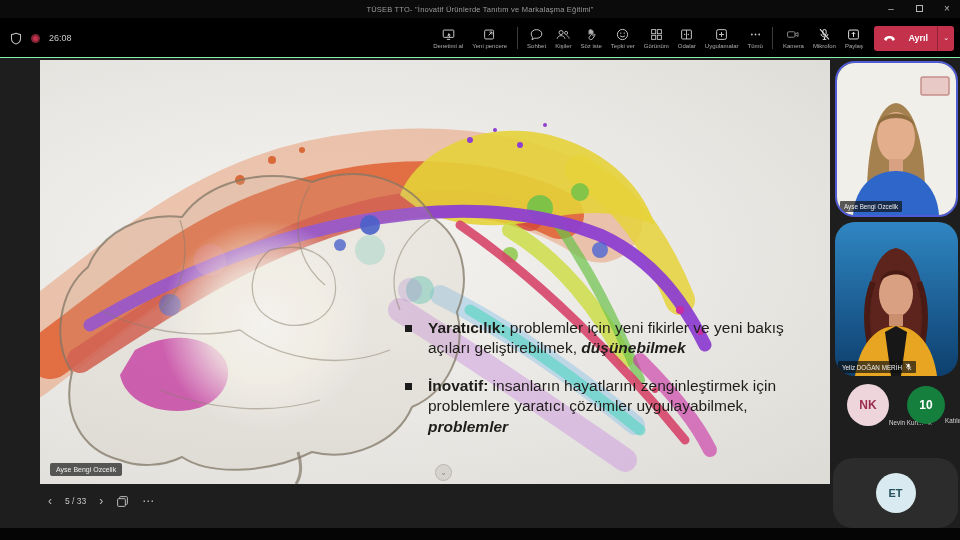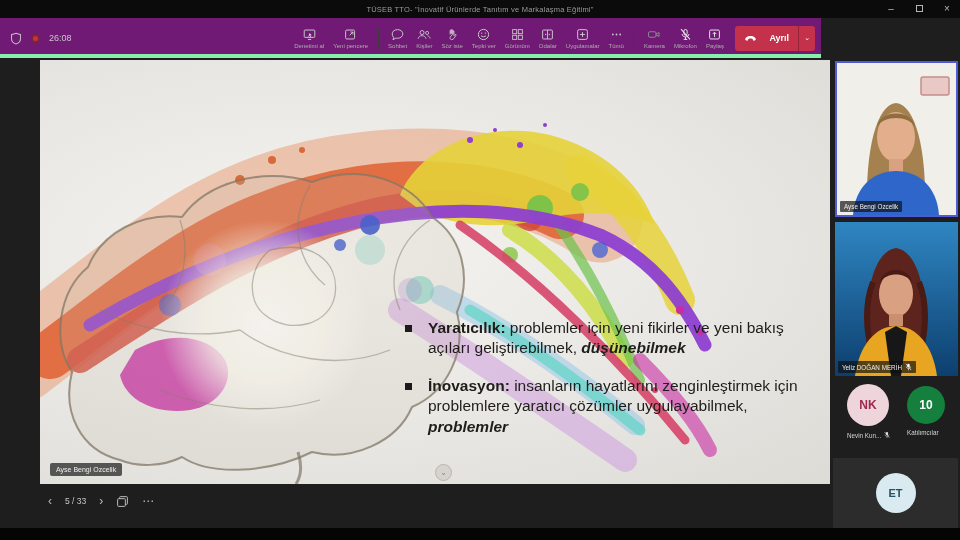--- a/index.html
+++ b/index.html
@@ -8,22 +8,22 @@
 
   
   .titlebar { position:absolute; top:0; left:0; width:960px; height:18px;
     background:#0b0b0b; display:flex; align-items:center; justify-content:center; }
   .titlebar-title { font-size:7.5px; color:#9a9a9a; letter-spacing:.2px; }
   .win-controls { position:absolute; right:6px; top:0; height:18px; display:flex; gap:14px; align-items:center; }
   .win-btn { color:#b5b5b5; font-size:10px; line-height:18px; width:14px; text-align:center; cursor:default; }
   .win-max-box { width:7px; height:7px; border:1px solid #b5b5b5; display:inline-block; }
 
   
-  .toolbar { position:absolute; top:18px; left:0; width:821px; height:40px;
-    background:#701a75; border-bottom:4px solid #86efac; }
+  .toolbar { position:absolute; top:18px; left:0; width:960px; height:40px;
+    background:#000000; border-bottom:1px solid #86efac; }
   .tb-left { position:absolute; left:10px; top:0; height:40px; display:flex; align-items:center; gap:9px; }
   .rec-dot { width:9px; height:9px; border-radius:50%; background:#c4314b; border:2px solid #7e2435; }
   .timer { font-size:9px; color:#c8c8c8; }
   .tb-main { position:absolute; right:6px; top:0; height:40px; display:flex; align-items:center; }
   .tb-btn { display:flex; flex-direction:column; align-items:center; justify-content:center;
     padding:0 4.5px; height:40px; gap:2px; cursor:default; }
   .tb-btn svg { display:block; }
   .tb-label { font-size:6px; color:#adadad; white-space:nowrap; }
   .tb-divider { width:1px; height:22px; background:#3c3c3c; margin:0 5px; }
   .leave-btn { display:flex; align-items:stretch; height:25px; margin-left:7px;
@@ -50,28 +50,28 @@
     background:#d6d3ce; border:1px solid #b9b6b0; display:flex; align-items:center; justify-content:center;
     color:#8a8781; font-size:8px; cursor:default; }
 
   
   .navbar { position:absolute; left:48px; top:432px; height:22px; display:flex; align-items:center; gap:13px; }
   .nav-glyph { color:#bdbdbd; font-size:12px; cursor:default; }
   .nav-page { color:#c8c8c8; font-size:8.5px; }
   .nav-icon { cursor:default; }
 
   
-  .tile { position:absolute; overflow:hidden; background:#2a2a2a; }
+  .tile { position:absolute; overflow:hidden; background:#2a2a2a;border-radius:20px; }
   .tile-1 { left:835px; top:3px; width:123px; height:156px; border:2px solid #4f5bd5; }
   .tile-2 { left:835px; top:164px; width:123px; height:154px; }
   .tile-art { position:absolute; left:0; top:0; width:100%; height:100%; }
   .name-tag { position:absolute; left:3px; bottom:3px; background:rgba(15,15,15,.68); color:#eee;
     font-size:6.3px; padding:2px 4px; border-radius:1px; display:flex; align-items:center; gap:3px; white-space:nowrap; }
   .avatars-row { position:absolute; left:835px; top:320px; width:123px; height:72px; background:#1e1e1e; }
-  .avatar-cell { position:absolute; display:flex; flex-direction:column; align-items:flex-start; cursor:default; }
+  .avatar-cell { position:absolute; display:flex; align-items:flex-end; cursor:default; }
   .avatar-circle { border-radius:50%; display:flex; align-items:center; justify-content:center; font-weight:bold; }
   .nk-circle { width:42px; height:42px; background:#eed5dc; color:#9c2b50; font-size:12px; }
   .count-circle { width:38px; height:38px; background:#15803d; color:#fff; font-size:12px; margin-top:2px; }
   .avatar-label { margin-top:5px; color:#d5d5d5; font-size:6.3px; display:flex; align-items:center; gap:3px; white-space:nowrap; }
   .tile-et { left:833px; top:400px; width:125px; height:70px; background:#2c2c2c;
     display:flex; align-items:center; justify-content:center; }
   .et-circle { width:40px; height:40px; background:#d9eaf0; color:#26525e; font-size:11px; }
 
   .bottomstrip { position:absolute; top:528px; left:0; width:960px; height:12px; background:#050505; }
 </style>
@@ -283,21 +283,21 @@
       <path d="M258,392 C262,405 262,415 256,424" fill="none" stroke="rgba(128,119,102,.7)" stroke-width="3"></path>
     </svg>
 
     <div class="bullets">
       <div class="bullet">
         <span class="bullet-marker"></span>
         <span class="bullet-text"><span class="bullet-term">Yaratıcılık</span><span class="bullet-term">: </span><span>problemler için yeni fikirler ve yeni bakış açıları geliştirebilmek, </span><span class="bullet-emph">düşünebilmek</span></span>
       </div>
       <div class="bullet">
         <span class="bullet-marker"></span>
-        <span class="bullet-text"><span class="bullet-term">İnovasyon</span><span class="bullet-term">: </span><span>insanların hayatlarını zenginleştirmek için problemlere yaratıcı çözümler uygulayabilmek, </span><span class="bullet-emph">problemler</span></span>
+        <span class="bullet-text"><span class="bullet-term">İnovatif</span><span class="bullet-term">: </span><span>insanların hayatlarını zenginleştirmek için problemlere yaratıcı çözümler uygulayabilmek, </span><span class="bullet-emph">problemler</span></span>
       </div>
     </div>
 
     <span class="presenter-tag">Ayse Bengi Ozcelik</span>
     <div class="slide-handle">
         <span>⌄</span>
       </div>
   </div>
 
   <div class="navbar">

